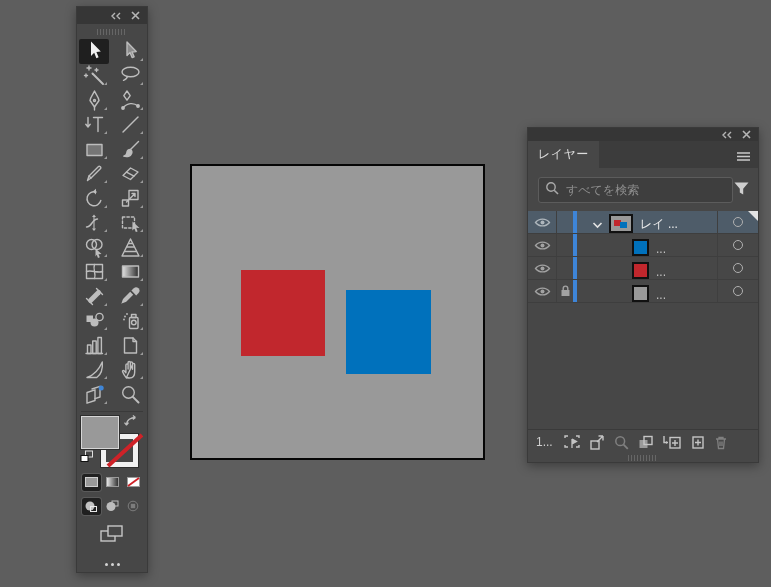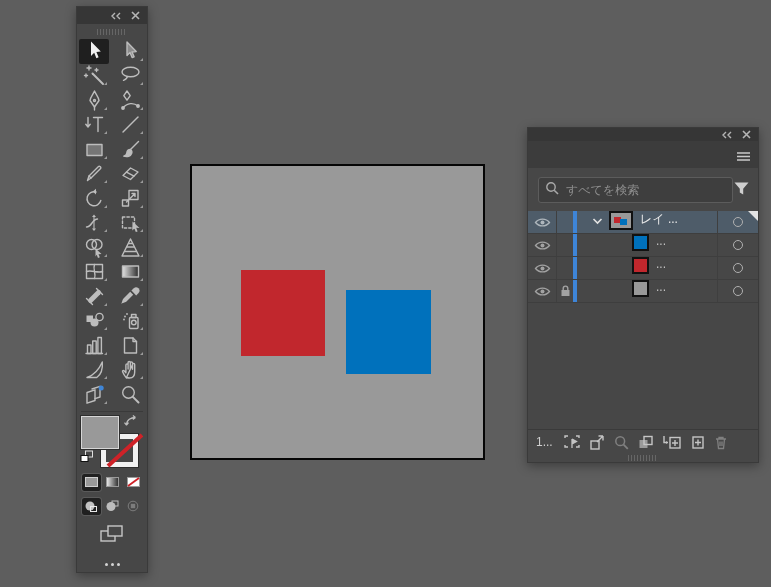--- a/index.html
+++ b/index.html
@@ -76,21 +76,21 @@
   #search-box input::placeholder{color:#8f8f8f;}
   #rows{flex:0 0 auto;}
   .lrow{
     position:relative;height:22px;display:flex;align-items:center;
     border-bottom:1px solid #3e3e3e;background:#474747;
   }
   .lrow.selected{background:#4e5c69;}
   .col-eye{width:28px;display:flex;align-items:center;justify-content:center;border-right:1px solid #3f3f3f;align-self:stretch;}
   .col-lock{width:16px;display:flex;align-items:center;justify-content:center;align-self:stretch;}
   .color-bar{width:4px;align-self:stretch;background:#3e85d8;}
-  .row-main{flex:1;display:flex;align-items:flex-start;align-self:stretch;border-right:1px solid #3f3f3f;position:relative;}
+  .row-main{flex:1;display:flex;align-items:flex-end;align-self:stretch;border-right:1px solid #3f3f3f;position:relative;}
   .chev{margin-left:15px;}
   .thumb{box-sizing:border-box;border:2px solid #111;}
   .thumb.parent{width:24px;height:19px;margin-left:6px;background:#999;position:relative;}
   .thumb.parent .mini{position:absolute;width:7px;height:6px;}
   .thumb.child{width:17px;height:17px;margin-left:55px;}
   .lbl{margin-left:7px;font-size:12px;color:#ececec;white-space:nowrap;}
   .lbl.dim{color:#c4c4c4;}
   .col-target{width:40px;display:flex;align-items:center;justify-content:center;align-self:stretch;}
   .target{width:10px;height:10px;border:1.4px solid #b0b0b0;border-radius:50%;box-sizing:border-box;}
   .sel-corner{position:absolute;right:0;top:0;width:0;height:0;border-left:10px solid transparent;border-top:10px solid #e3e3e3;}
@@ -489,20 +489,23 @@
         </svg>
     </span>
     <span class="hdr-ic">
       <svg width="9" height="9" viewBox="0 0 9 9">
           <path d="M1 1 L8 8 M8 1 L1 8" stroke="#b5b5b5" stroke-width="1.6"></path>
         </svg>
     </span>
   </div>
 
   <div id="tab-row">
+    <div id="layers-tab">
+      <span>レイヤー</span>
+    </div>
     <span id="panel-menu">
       <svg width="15" height="11" viewBox="0 0 15 11">
           <path d="M1 2 H14 M1 5.5 H14 M1 9 H14" stroke="#c9c9c9" stroke-width="1.5"></path>
         </svg>
     </span>
   </div>
 
   <div id="search-row">
     <div id="search-box">
       <span>

